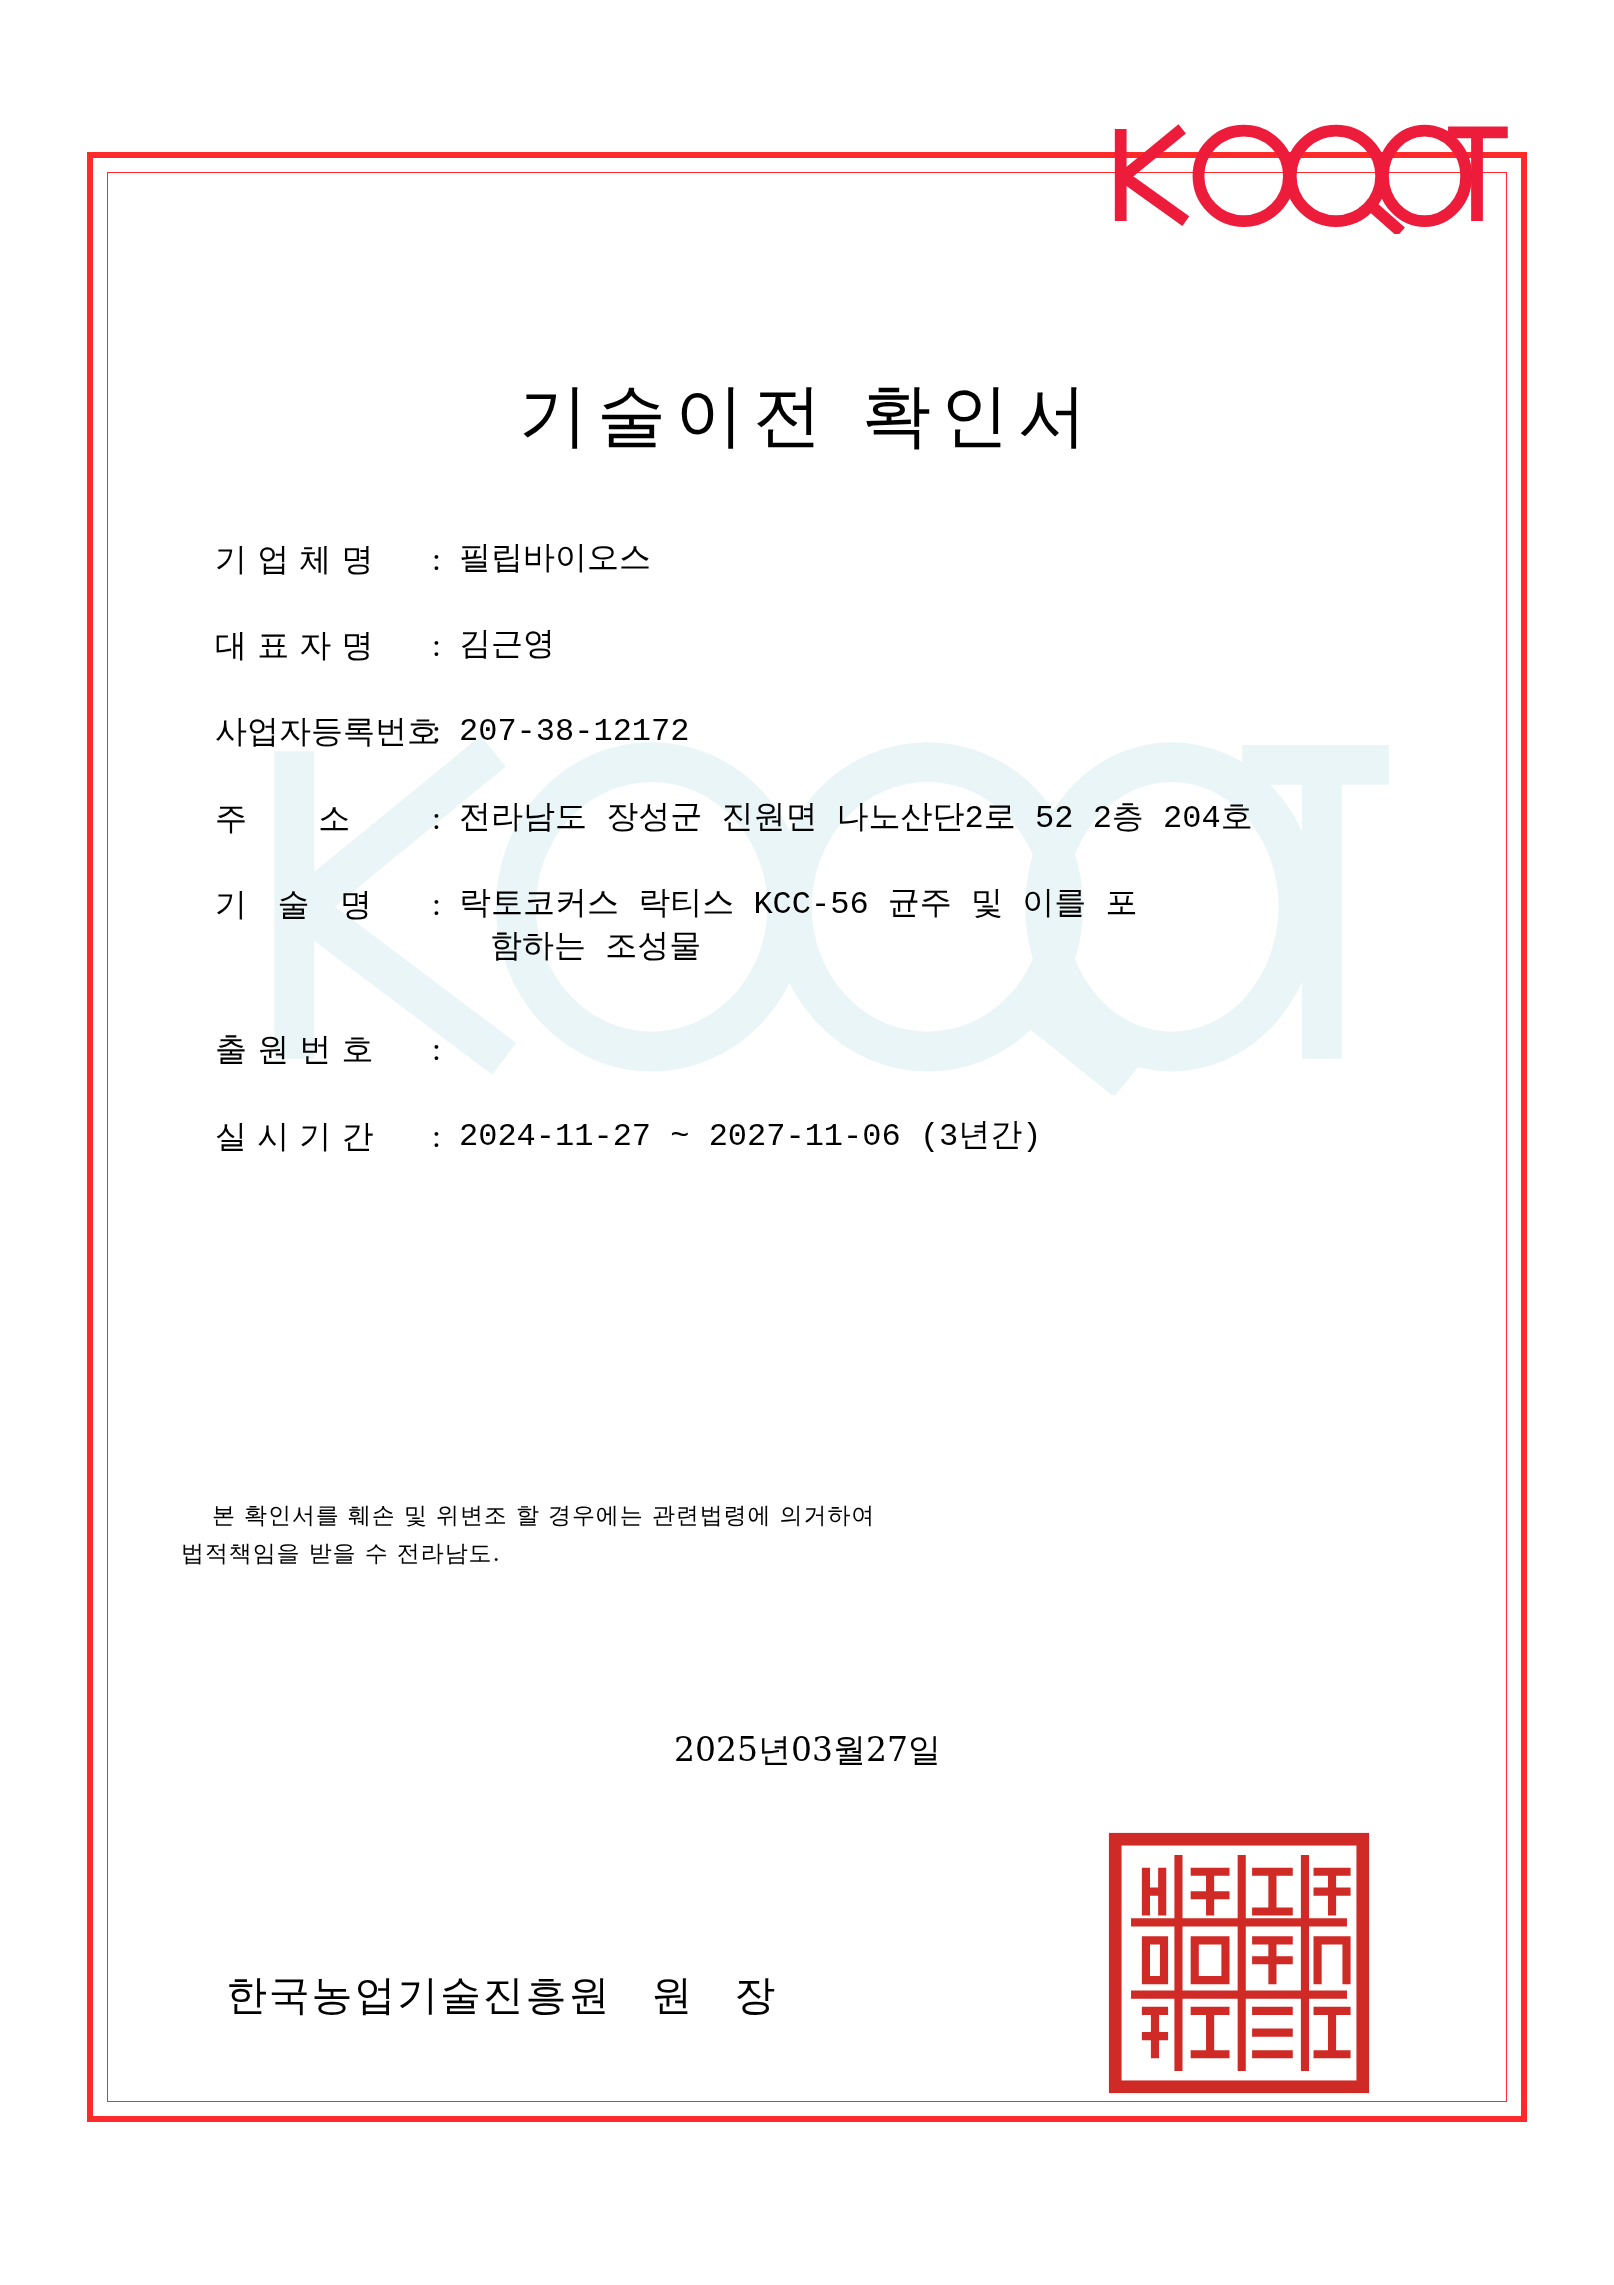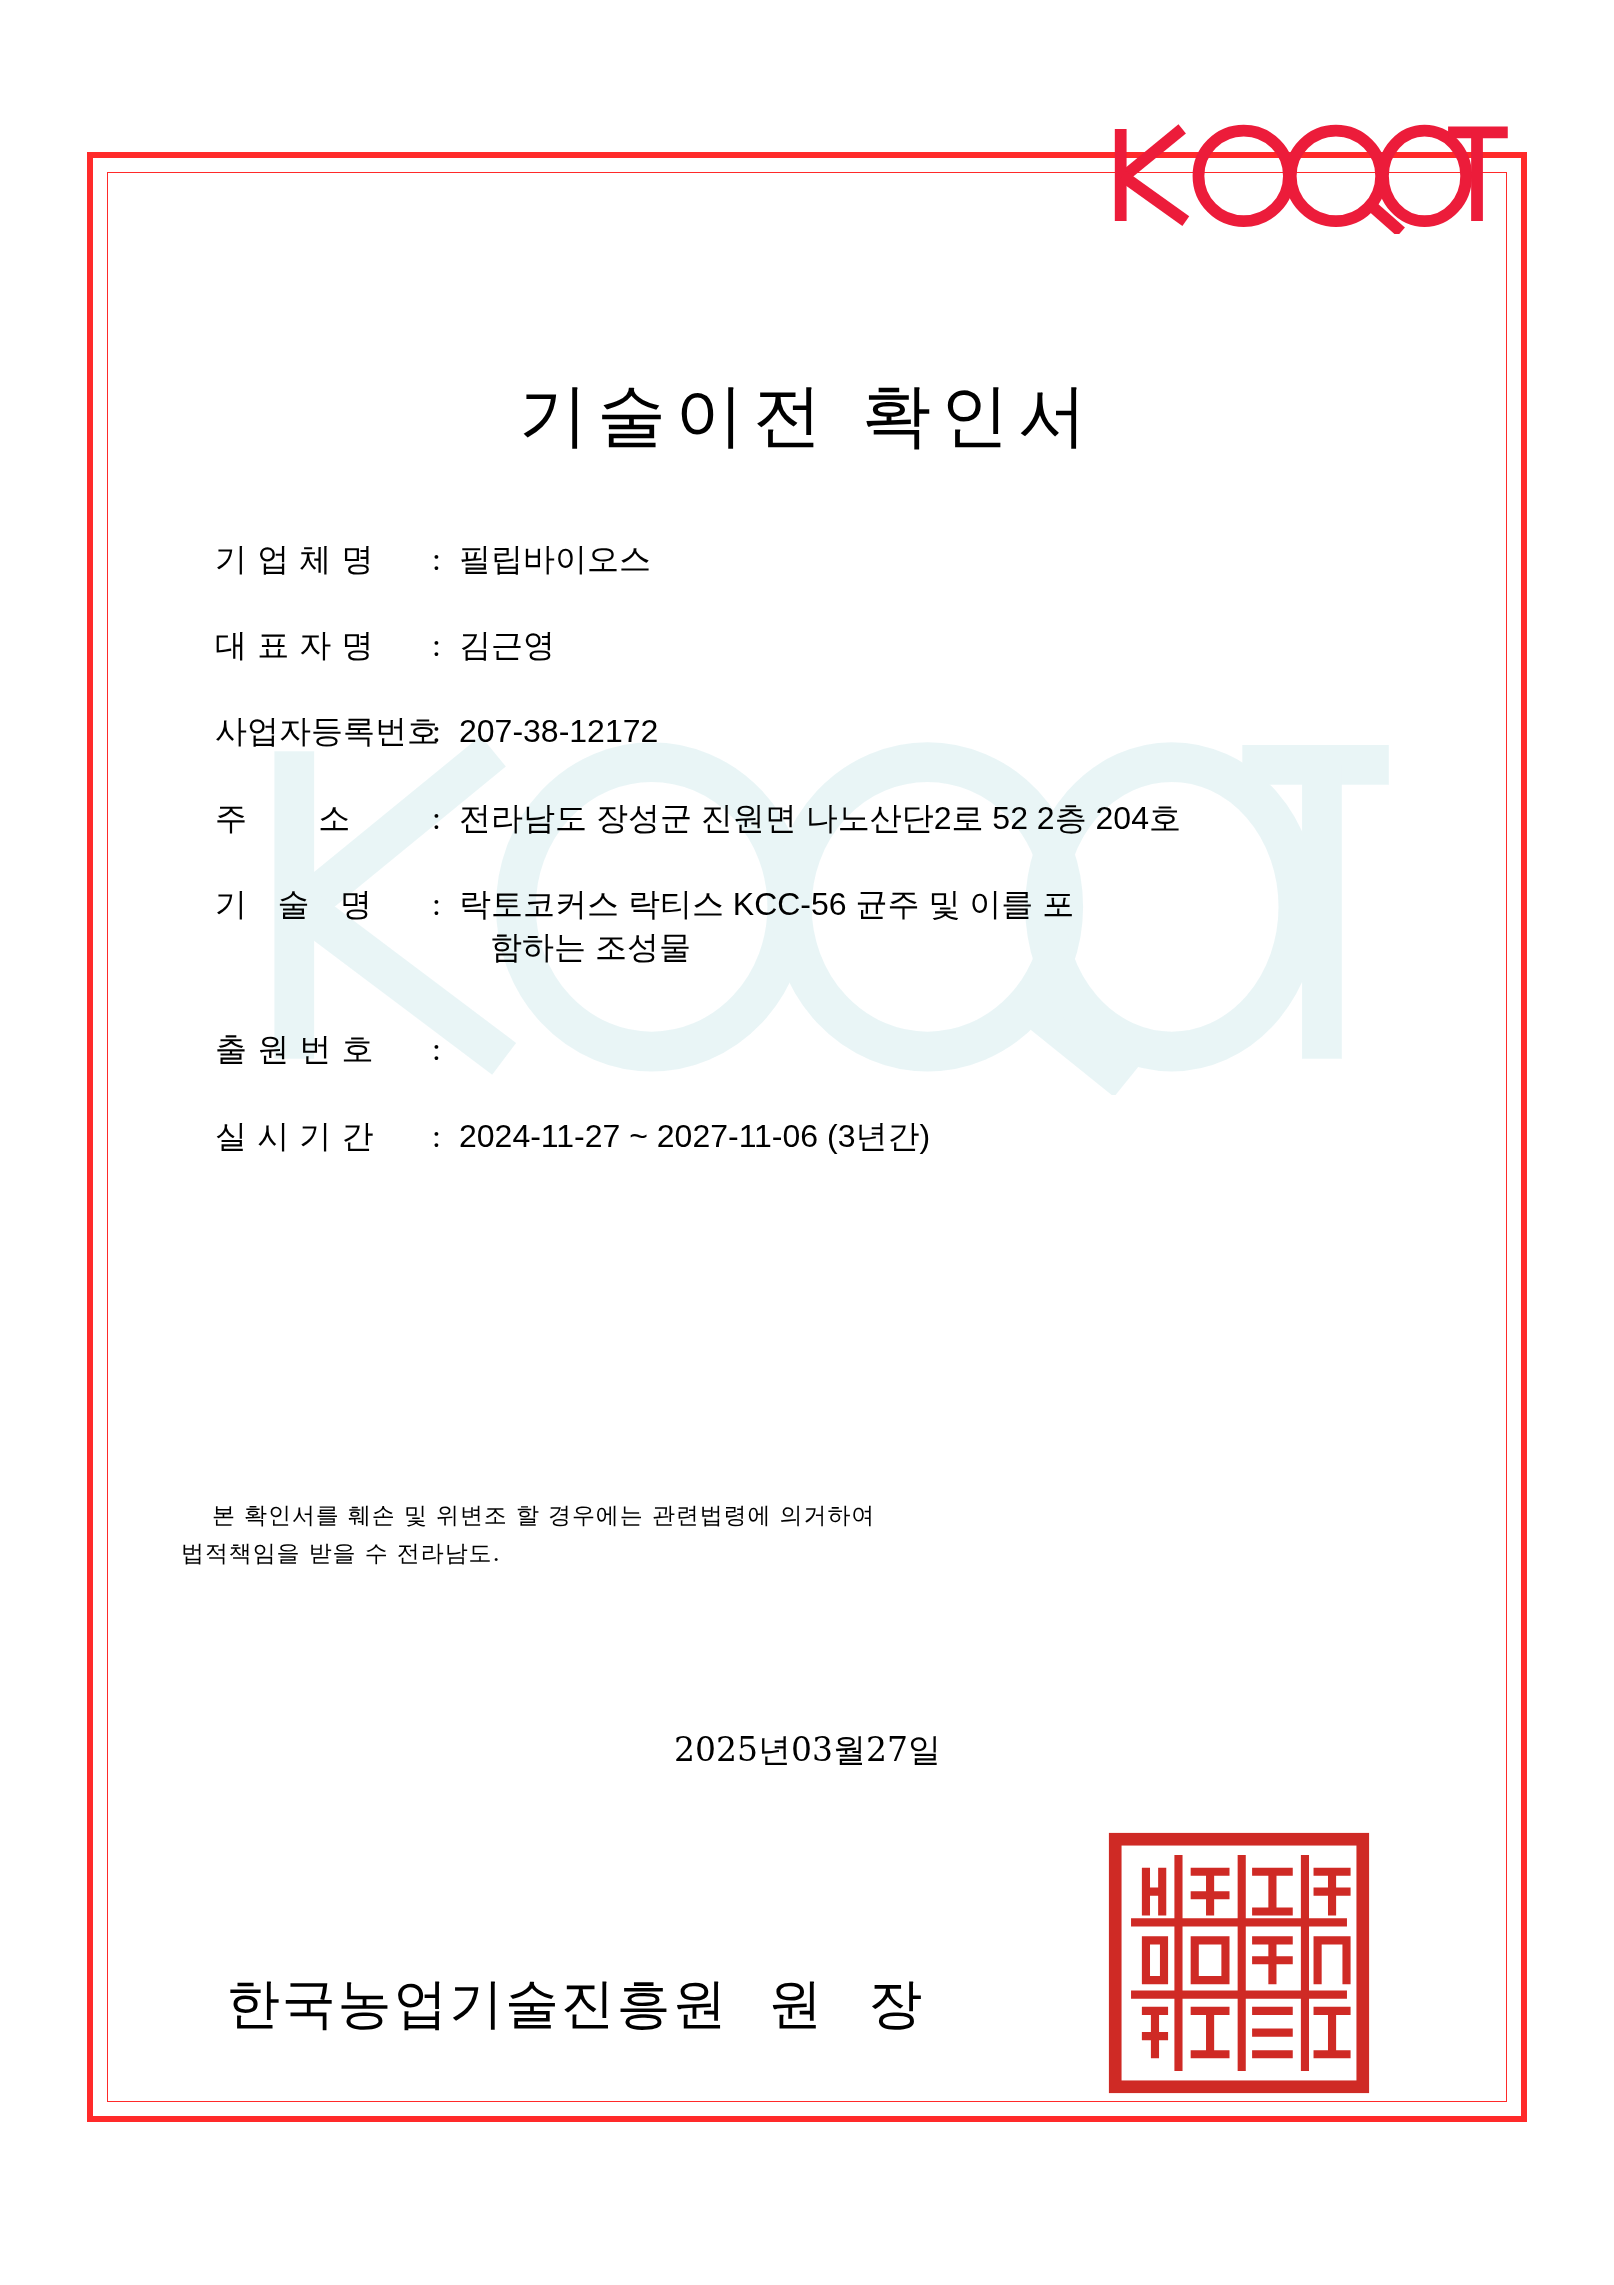--- a/index.html
+++ b/index.html
@@ -89,21 +89,21 @@
     width: 217px;
     white-space: pre;
     font-family: "DejaVu Serif", "Liberation Serif", serif;
   }
   .field-colon {
     flex: 0 0 auto;
     width: 27px;
   }
   .field-value {
     flex: 1 1 auto;
-    font-family: Liberation Sans, sans-serif;
+    font-family: Liberation Mono, monospace;
   }
   .field-value .cont {
     display: block;
     margin-left: 31px;
   }
 
   .gap-row { height: 16.3px; }
 
   
   .notice {
@@ -127,21 +127,21 @@
     text-align: center;
     font-size: 33px;
     font-family: "DejaVu Serif", "Liberation Serif", serif;
   }
 
   
   .issuer {
     position: absolute;
     left: 226px;
     top: 1968px;
-    font-size: 54px;
+    font-size: 41px;
     letter-spacing: 1.8px;
     font-family: "DejaVu Serif", "Liberation Serif", serif;
   }
   .issuer .office {
     margin-left: 40px;
     letter-spacing: 14.5px;
   }
 
   
   .seal {

